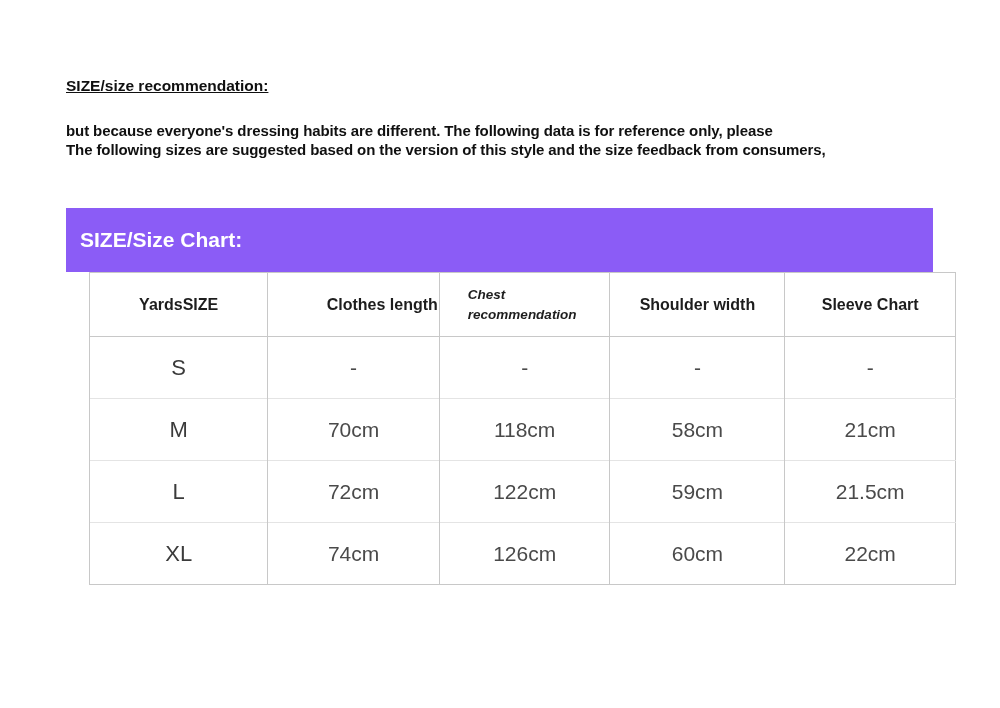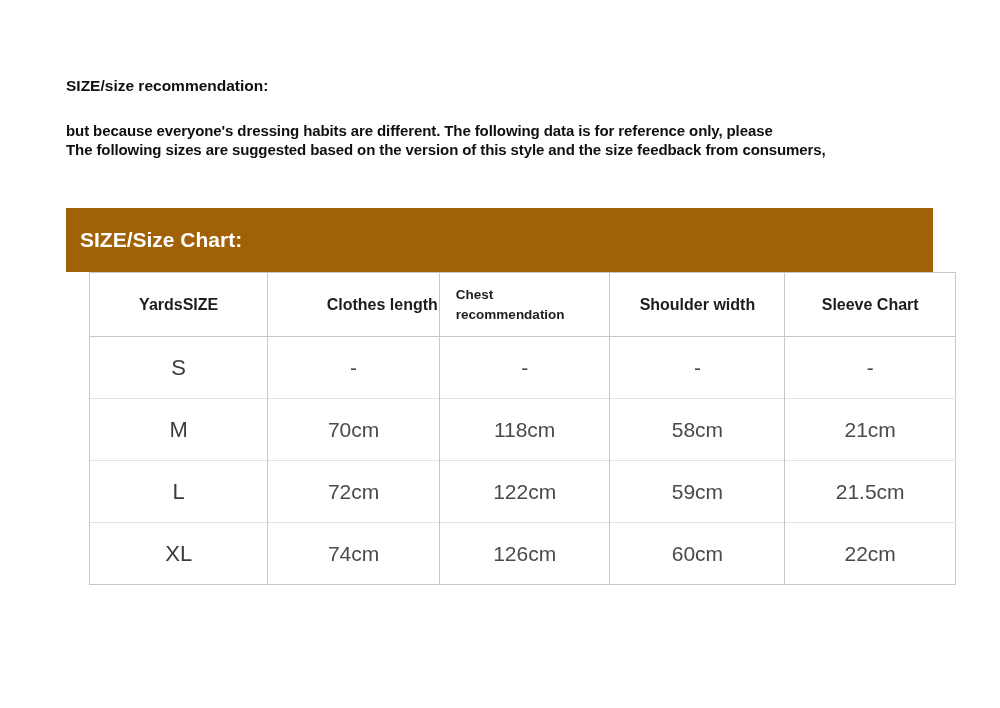--- a/index.html
+++ b/index.html
@@ -12,40 +12,41 @@
     overflow: hidden;
   }
   .page-title {
     position: absolute;
     left: 66px;
     top: 77px;
     margin: 0;
     font-size: 15.5px;
     font-weight: bold;
     color: #101010;
+    text-decoration: underline;
   }
   .intro {
     position: absolute;
     left: 66px;
     top: 121px;
     font-size: 15px;
     font-weight: bold;
     color: #101010;
     line-height: 19.3px;
     letter-spacing: -0.1px;
   }
   .size-chart {
     position: absolute;
     left: 66px;
     top: 208px;
     width: 867px;
   }
   .chart-title-bar {
     height: 64px;
-    background: #a16207;
+    background: #8b5cf6;
     display: flex;
     align-items: center;
     padding-left: 14px;
     box-sizing: border-box;
   }
   .chart-title-bar span {
     color: #ffffff;
     font-weight: bold;
     font-size: 21px;
   }
@@ -70,23 +71,24 @@
     font-weight: bold;
     color: #1d1d1d;
     text-align: center;
   }
   .size-table thead th.c-clothes {
     text-align: right;
     padding-right: 1px;
   }
   .size-table thead th.c-chest {
     text-align: left;
-    padding-left: 16px;
+    padding-left: 28px;
     font-size: 13.5px;
     line-height: 20px;
+    font-style: italic;
   }
   .size-table tbody tr + tr th,
   .size-table tbody tr + tr td {
     border-top: 1px solid #e4e4e4;
   }
   .size-table tbody th {
     font-size: 22px;
     font-weight: 400;
     color: #3b3b3b;
     text-align: center;

